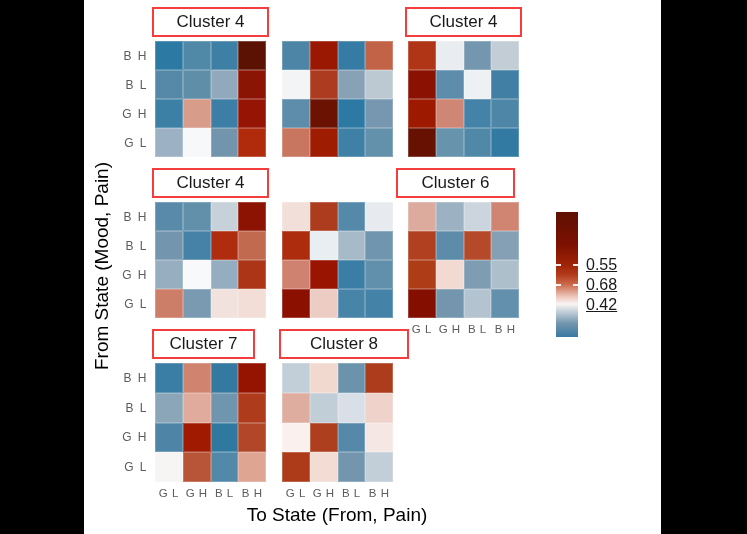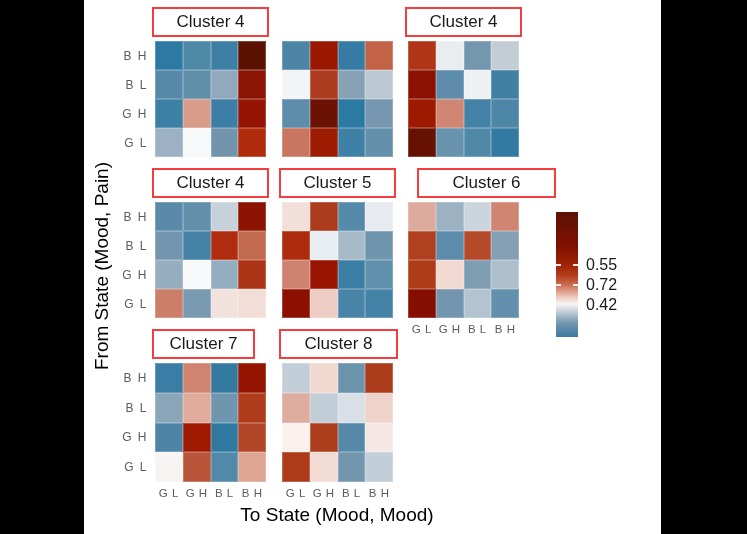--- a/index.html
+++ b/index.html
@@ -29,42 +29,42 @@
     flex:1;text-align:center;font-size:11.5px;color:#5c5c5c;letter-spacing:0.5px;white-space:nowrap;
   }
   .axis-title{position:absolute;color:#000;font-size:19px;white-space:nowrap;}
   #y-title{left:18px;top:266px;transform:translate(-50%,-50%) rotate(-90deg);}
   #x-title{left:253px;top:504px;transform:translateX(-50%);}
   #legend-title{position:absolute;left:464px;top:178px;font-size:18px;color:#000;white-space:nowrap;}
   #colorbar{position:absolute;left:472px;top:212px;width:22px;height:125px;}
   .cbtick{position:absolute;height:2px;width:5px;background:rgba(255,255,255,0.9);}
   .cbtick.l{left:0;} .cbtick.r{right:0;}
   .t055{top:52px;} .t040{top:72px;}
-  .ltick{position:absolute;left:502px;font-size:16px;color:#1a1a1a;transform:translateY(-50%);}
+  .ltick{position:absolute;left:502px;font-size:16px;color:#1a1a1a;transform:translateY(-50%);text-decoration:underline;}
   .lt0{top:265px;} .lt1{top:285px;} .lt2{top:305px;}
   .letterbox{position:absolute;top:0;height:534px;background:#000;}
 </style>
 </head>
 <body>
 
 <div class="letterbox" style="left:0;width:84px;"></div>
 <div class="letterbox" style="left:661px;width:86px;"></div>
 
 <div id="plot">
   <div id="y-title" class="axis-title">From State (Mood, Pain)</div>
-  <div id="x-title" class="axis-title">To State (Mood, Mood)</div>
+  <div id="x-title" class="axis-title">To State (From, Pain)</div>
 
   <div id="colorbar" style="background: linear-gradient(to top, rgb(58, 121, 161) 0%, rgb(114, 150, 174) 11%, rgb(201, 212, 220) 21%, rgb(248, 245, 244) 26.3%, rgb(238, 201, 189) 32%, rgb(202, 106, 76) 42.1%, rgb(178, 58, 26) 50%, rgb(159, 35, 6) 57.9%, rgb(125, 16, 1) 74%, rgb(94, 17, 3) 100%);">
     <div class="cbtick l t055"></div>
     <div class="cbtick r t055"></div>
     <div class="cbtick l t040"></div>
     <div class="cbtick r t040"></div>
   </div>
   <div class="ltick lt0">0.55</div>
-  <div class="ltick lt1">0.72</div>
+  <div class="ltick lt1">0.68</div>
   <div class="ltick lt2">0.42</div>
 <div class="strip" style="left: 68px; top: 7px; width: 117px;">
       <span>Cluster 4</span>
     </div>
     <div class="heat" style="left: 71px; top: 41px; width: 111px; height: 116px;">
       <div class="cell" title="Cluster 1: B H → G L = 0.04" style="background: rgb(44, 121, 163);"></div>
       <div class="cell" title="Cluster 1: B H → G H = 0.08" style="background: rgb(80, 136, 168);"></div>
       <div class="cell" title="Cluster 1: B H → B L = 0.06" style="background: rgb(61, 127, 165);"></div>
       <div class="cell" title="Cluster 1: B H → B H = 0.82" style="background: rgb(92, 18, 3);"></div>
       <div class="cell" title="Cluster 1: B L → G L = 0.09" style="background: rgb(86, 137, 168);"></div>
@@ -141,42 +141,39 @@
       <div class="cell" title="Cluster 4: G H → B H = 0.46" style="background: rgb(173, 53, 23);"></div>
       <div class="cell" title="Cluster 4: G L → G L = 0.35" style="background: rgb(204, 126, 105);"></div>
       <div class="cell" title="Cluster 4: G L → G H = 0.12" style="background: rgb(122, 154, 177);"></div>
       <div class="cell" title="Cluster 4: G L → B L = 0.27" style="background: rgb(242, 226, 221);"></div>
       <div class="cell" title="Cluster 4: G L → B H = 0.26" style="background: rgb(242, 222, 215);"></div>
     </div>
     <div class="ylab" style="top: 202px; height: 29px;">B H</div>
     <div class="ylab" style="top: 231px; height: 29px;">B L</div>
     <div class="ylab" style="top: 260px; height: 29px;">G H</div>
     <div class="ylab" style="top: 289px; height: 29px;">G L</div>
-    <div class="strip" style="left: 195px; top: 168px; width: 117px;">
-      <span>Cluster 5</span>
-    </div>
     <div class="heat" style="left: 198px; top: 202px; width: 111px; height: 116px;">
       <div class="cell" title="Cluster 5: B H → G L = 0.27" style="background: rgb(242, 223, 218);"></div>
       <div class="cell" title="Cluster 5: B H → G H = 0.45" style="background: rgb(173, 59, 30);"></div>
       <div class="cell" title="Cluster 5: B H → B L = 0.07" style="background: rgb(84, 137, 169);"></div>
       <div class="cell" title="Cluster 5: B H → B H = 0.21" style="background: rgb(231, 235, 239);"></div>
       <div class="cell" title="Cluster 5: B L → G L = 0.5" style="background: rgb(174, 44, 14);"></div>
       <div class="cell" title="Cluster 5: B L → G H = 0.23" style="background: rgb(233, 238, 242);"></div>
       <div class="cell" title="Cluster 5: B L → B L = 0.16" style="background: rgb(167, 186, 200);"></div>
       <div class="cell" title="Cluster 5: B L → B H = 0.11" style="background: rgb(112, 149, 174);"></div>
       <div class="cell" title="Cluster 5: G H → G L = 0.33" style="background: rgb(208, 130, 112);"></div>
       <div class="cell" title="Cluster 5: G H → G H = 0.57" style="background: rgb(153, 21, 1);"></div>
       <div class="cell" title="Cluster 5: G H → B L = 0.04" style="background: rgb(58, 126, 165);"></div>
       <div class="cell" title="Cluster 5: G H → B H = 0.06" style="background: rgb(97, 144, 172);"></div>
       <div class="cell" title="Cluster 5: G L → G L = 0.63" style="background: rgb(140, 16, 0);"></div>
       <div class="cell" title="Cluster 5: G L → G H = 0.28" style="background: rgb(237, 204, 195);"></div>
       <div class="cell" title="Cluster 5: G L → B L = 0.05" style="background: rgb(71, 132, 168);"></div>
       <div class="cell" title="Cluster 5: G L → B H = 0.04" style="background: rgb(68, 130, 167);"></div>
     </div>
-    <div class="strip" style="left: 333px; top: 168px; width: 139px;">
+    <div class="strip" style="left: 312px; top: 168px; width: 119px;">
       <span>Cluster 6</span>
     </div>
     <div class="heat" style="left: 324px; top: 202px; width: 111px; height: 116px;">
       <div class="cell" title="Cluster 6: B H → G L = 0.32" style="background: rgb(220, 171, 158);"></div>
       <div class="cell" title="Cluster 6: B H → G H = 0.15" style="background: rgb(156, 178, 194);"></div>
       <div class="cell" title="Cluster 6: B H → B L = 0.2" style="background: rgb(204, 213, 222);"></div>
       <div class="cell" title="Cluster 6: B H → B H = 0.33" style="background: rgb(208, 132, 114);"></div>
       <div class="cell" title="Cluster 6: B L → G L = 0.43" style="background: rgb(176, 64, 31);"></div>
       <div class="cell" title="Cluster 6: B L → G H = 0.08" style="background: rgb(93, 140, 170);"></div>
       <div class="cell" title="Cluster 6: B L → B L = 0.4" style="background: rgb(181, 74, 42);"></div>
@@ -220,21 +217,21 @@
     <div class="ylab" style="top: 363px; height: 29.75px;">B H</div>
     <div class="ylab" style="top: 392.75px; height: 29.75px;">B L</div>
     <div class="ylab" style="top: 422.5px; height: 29.75px;">G H</div>
     <div class="ylab" style="top: 452.25px; height: 29.75px;">G L</div>
     <div class="xgroup" style="left: 71px; top: 487px; width: 111px;">
       <span>G L</span>
       <span>G H</span>
       <span>B L</span>
       <span>B H</span>
     </div>
-    <div class="strip" style="left: 195px; top: 329px; width: 119px;">
+    <div class="strip" style="left: 195px; top: 329px; width: 130px;">
       <span>Cluster 8</span>
     </div>
     <div class="heat" style="left: 198px; top: 363px; width: 111px; height: 119px;">
       <div class="cell" title="Cluster 8: B H → G L = 0.19" style="background: rgb(195, 207, 216);"></div>
       <div class="cell" title="Cluster 8: B H → G H = 0.28" style="background: rgb(242, 217, 208);"></div>
       <div class="cell" title="Cluster 8: B H → B L = 0.11" style="background: rgb(108, 147, 172);"></div>
       <div class="cell" title="Cluster 8: B H → B H = 0.42" style="background: rgb(173, 60, 29);"></div>
       <div class="cell" title="Cluster 8: B L → G L = 0.31" style="background: rgb(223, 172, 160);"></div>
       <div class="cell" title="Cluster 8: B L → G H = 0.19" style="background: rgb(194, 206, 215);"></div>
       <div class="cell" title="Cluster 8: B L → B L = 0.21" style="background: rgb(216, 223, 230);"></div>

